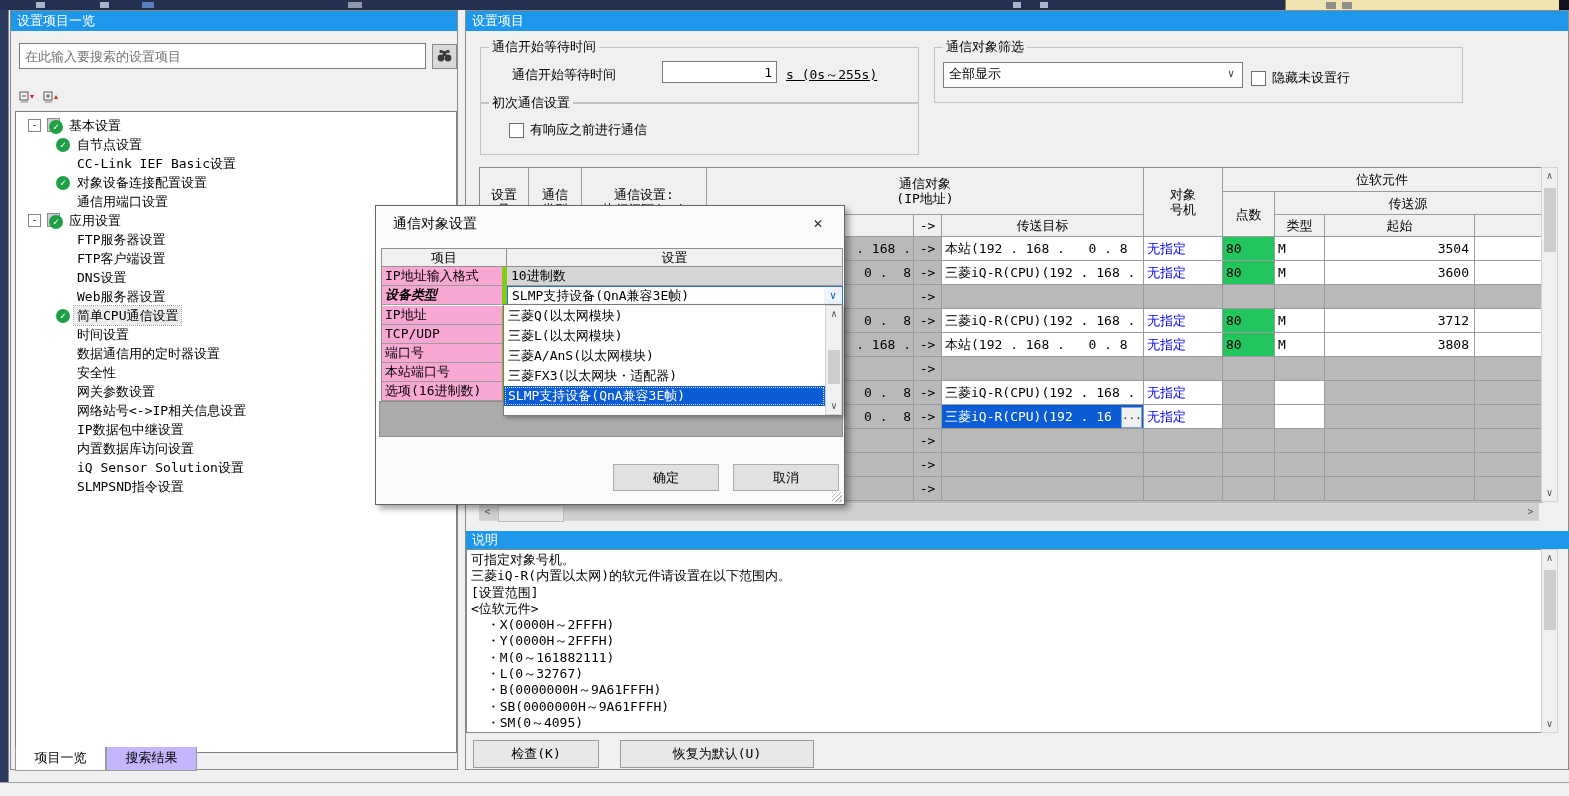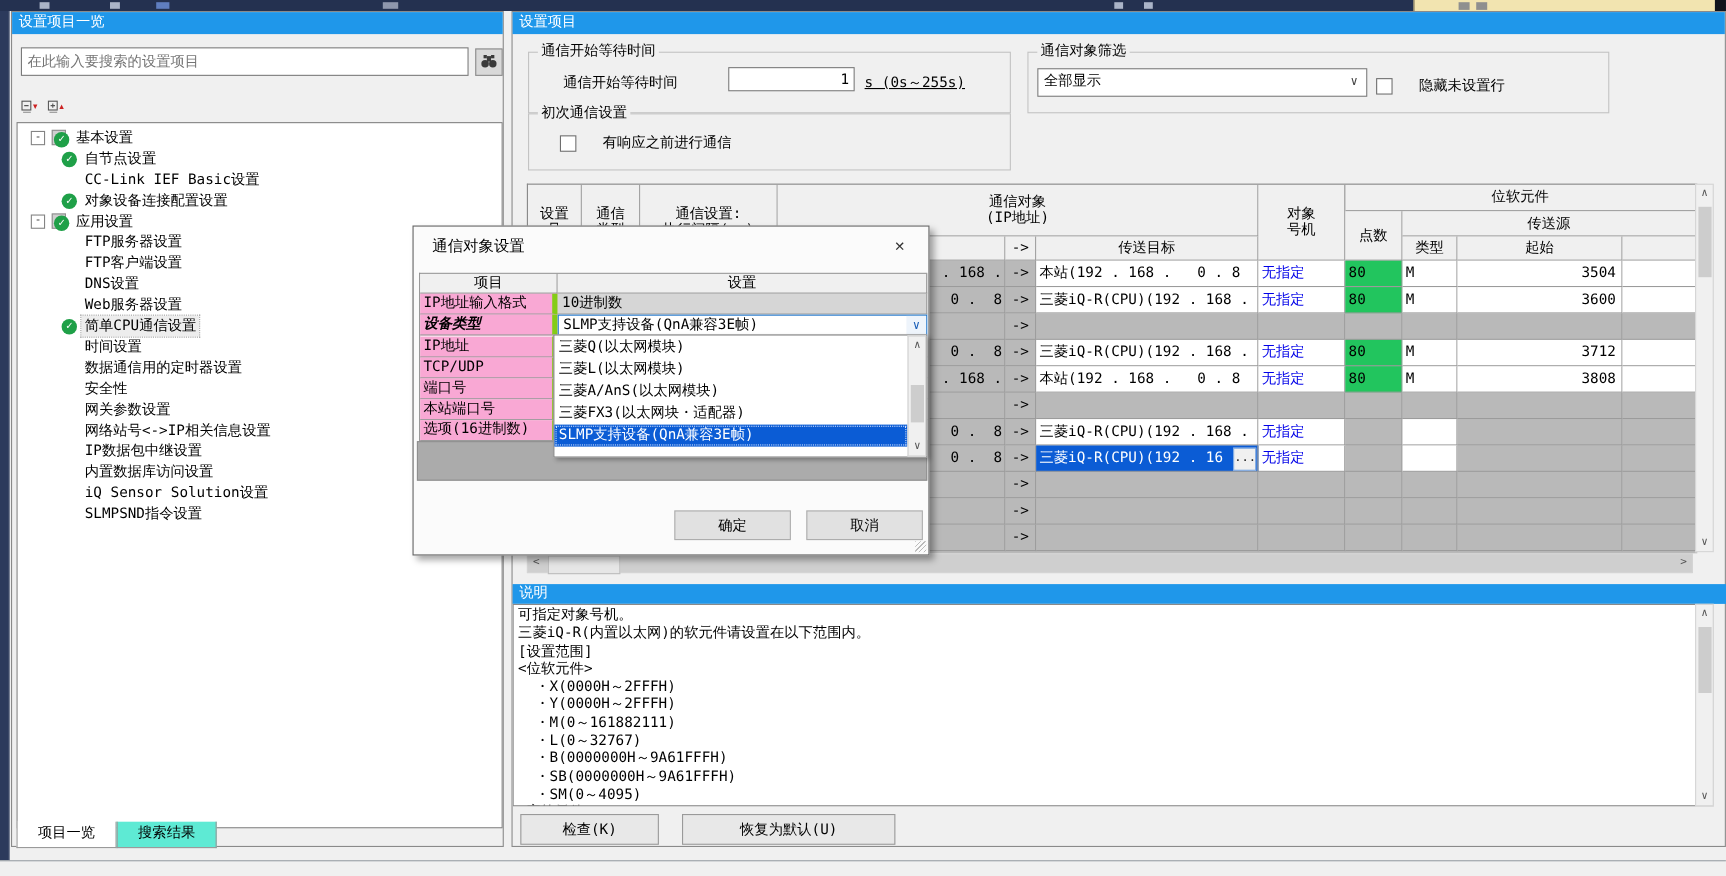--- a/index.html
+++ b/index.html
@@ -42,31 +42,31 @@
   .expander{width:11px;height:11px;border:1px solid #848484;background:#fff;font-size:10px;line-height:9px;
             text-align:center;display:inline-block;margin-right:5px;color:#333;}
   .node-icon{width:17px;height:15px;position:relative;display:inline-block;margin-right:3px;}
   .node-icon::before{content:"";position:absolute;left:1px;top:0;width:11px;height:12px;background:#cfcfcf;border:1px solid #8f8f8f;}
   .check-icon{width:14px;height:14px;border-radius:50%;background:#1fa048;color:#fff;font-size:10px;
               line-height:14px;text-align:center;display:inline-block;margin-right:4px;font-weight:bold;flex:none;}
   .node-icon .check-icon{position:absolute;right:0;bottom:-1px;margin:0;}
   .chk-spacer{width:18px;display:inline-block;flex:none;}
   .tabs{position:absolute;left:4px;top:736px;display:flex;}
   .tab{width:89px;height:23px;text-align:center;line-height:22px;border:1px solid #9a9a9a;
-       background:#5eead4;border-top:none;cursor:pointer;}
+       background:#c4b5fd;border-top:none;cursor:pointer;}
   .tab.active{background:#fff;}
 
   
   .group{position:absolute;border:1px solid #c3c3c3;background:#f0f0f0;}
   .legend{position:absolute;top:-9px;left:8px;background:#f0f0f0;padding:0 3px;line-height:16px;}
   .wt-label{position:absolute;left:31px;top:18px;}
   .wt-input{position:absolute;left:181px;top:13px;width:115px;height:22px;border:1px solid #7a7a7a;
             text-align:right;font:inherit;padding:0 4px;box-sizing:border-box;}
   .wt-suffix{position:absolute;left:305px;top:18px;text-decoration:underline;}
-  .cbrow{position:absolute;display:flex;align-items:center;gap:24px;}
+  .cbrow{position:absolute;display:flex;align-items:center;gap:6px;}
   .cb{width:13px;height:13px;border:1px solid #6e6e6e;background:#fff;display:inline-block;flex:none;}
   .selectbox{position:absolute;left:8px;top:14px;width:293px;height:24px;border:1px solid #7a7a7a;
              background:#fff;line-height:22px;padding-left:5px;cursor:pointer;}
   .selectbox .chev{position:absolute;right:1px;top:1px;width:20px;height:20px;text-align:center;
                    color:#444;line-height:20px;font-size:11px;}
 
   
   .tblwrap{position:absolute;left:13px;top:156px;width:1063px;height:335px;
            border-left:1px solid #8a8a8a;border-top:1px solid #8a8a8a;background:#b9b9b9;}
   .hc{position:absolute;background:#f0f0f0;border-right:1px solid #9b9b9b;border-bottom:1px solid #9b9b9b;
@@ -193,20 +193,21 @@
           <path d="M11 8 L15 8 L13 4 Z" fill="#cc2222"></path>
             <line x1="2" y1="11" x2="9" y2="11" stroke="#888"></line>
         </svg>
       </span>
     </div>
     <div class="treebox">
         <div class="tree-item lv0"><span class="expander">-</span><span class="node-icon"><span class="check-icon">✓</span></span><span class="lbl">基本设置</span></div>
         <div class="tree-item lv1"><span class="check-icon">✓</span><span class="lbl">自节点设置</span></div>
         <div class="tree-item lv1"><span class="chk-spacer"></span><span class="lbl">CC-Link IEF Basic设置</span></div>
         <div class="tree-item lv1"><span class="check-icon">✓</span><span class="lbl">对象设备连接配置设置</span></div>
+        <div class="tree-item lv1"><span class="chk-spacer"></span><span class="lbl">通信用端口设置</span></div>
         <div class="tree-item lv0"><span class="expander">-</span><span class="node-icon"><span class="check-icon">✓</span></span><span class="lbl">应用设置</span></div>
         <div class="tree-item lv1"><span class="chk-spacer"></span><span class="lbl">FTP服务器设置</span></div>
         <div class="tree-item lv1"><span class="chk-spacer"></span><span class="lbl">FTP客户端设置</span></div>
         <div class="tree-item lv1"><span class="chk-spacer"></span><span class="lbl">DNS设置</span></div>
         <div class="tree-item lv1"><span class="chk-spacer"></span><span class="lbl">Web服务器设置</span></div>
         <div class="tree-item lv1 sel"><span class="check-icon">✓</span><span class="lbl">简单CPU通信设置</span></div>
         <div class="tree-item lv1"><span class="chk-spacer"></span><span class="lbl">时间设置</span></div>
         <div class="tree-item lv1"><span class="chk-spacer"></span><span class="lbl">数据通信用的定时器设置</span></div>
         <div class="tree-item lv1"><span class="chk-spacer"></span><span class="lbl">安全性</span></div>
         <div class="tree-item lv1"><span class="chk-spacer"></span><span class="lbl">网关参数设置</span></div>

